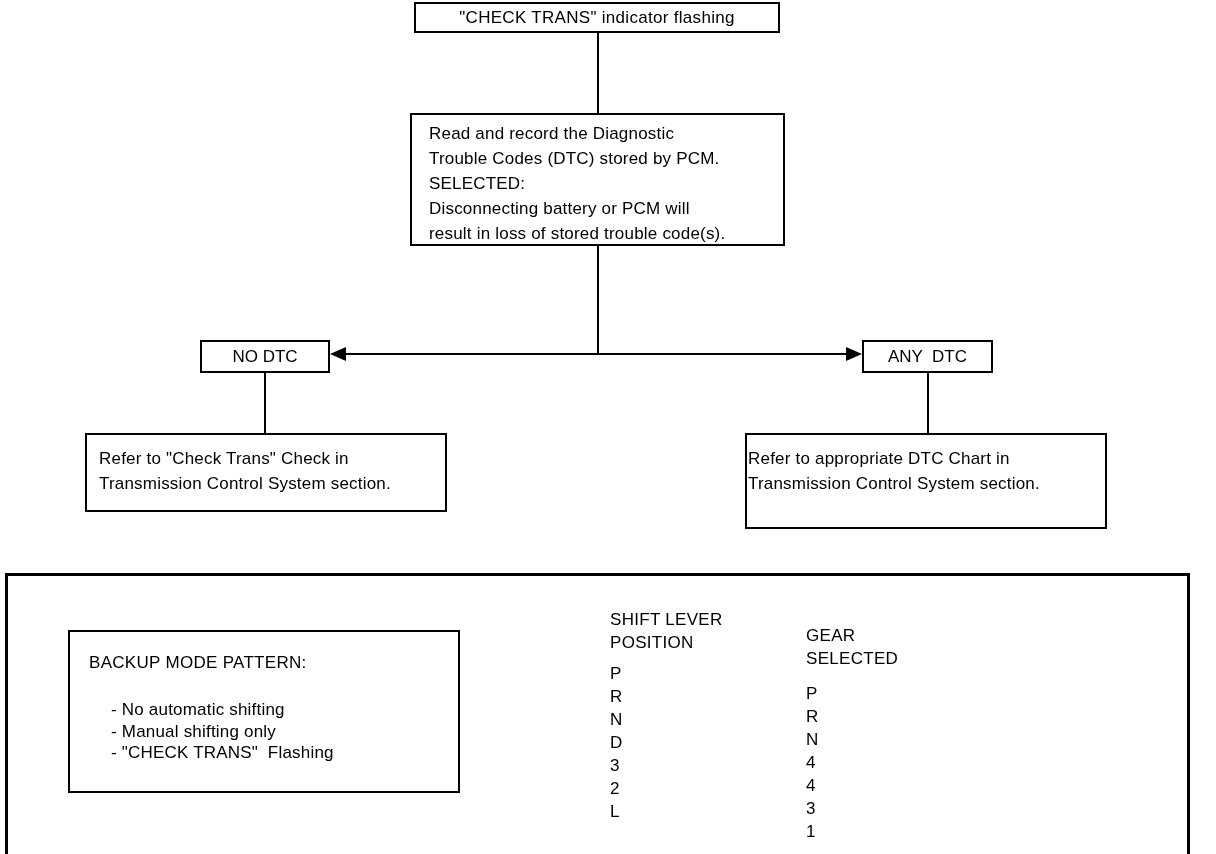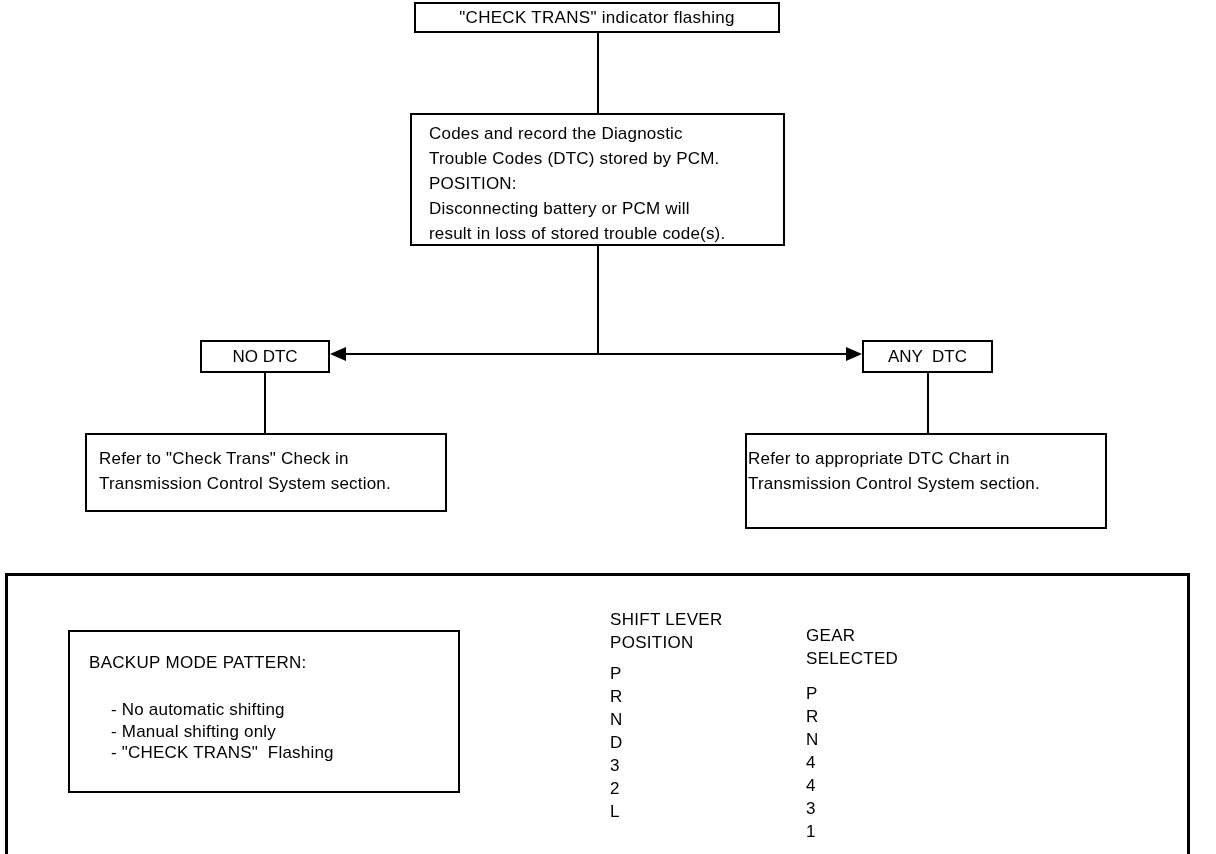--- a/index.html
+++ b/index.html
@@ -76,23 +76,23 @@
 
 <div id="canvas">
 
   <div class="box center-text" id="start-box">
     <span>"CHECK TRANS" indicator flashing</span>
   </div>
 
   <div class="vline" id="vline-1"></div>
 
   <div class="box" id="read-box">
-    <div class="line25">Codes and record the Diagnostic</div>
+    <div class="line25">Read and record the Diagnostic</div>
     <div class="line25">Trouble Codes (DTC) stored by PCM.</div>
-    <div class="line25">POSITION:</div>
+    <div class="line25">SELECTED:</div>
     <div class="line25">Disconnecting battery or PCM will</div>
     <div class="line25">result in loss of stored trouble code(s).</div>
   </div>
 
   <div class="vline" id="vline-2"></div>
 
   <div class="hline" id="hline-branch"></div>
   <div class="arrow" id="arrow-no"></div>
   <div class="arrow" id="arrow-any"></div>
 

